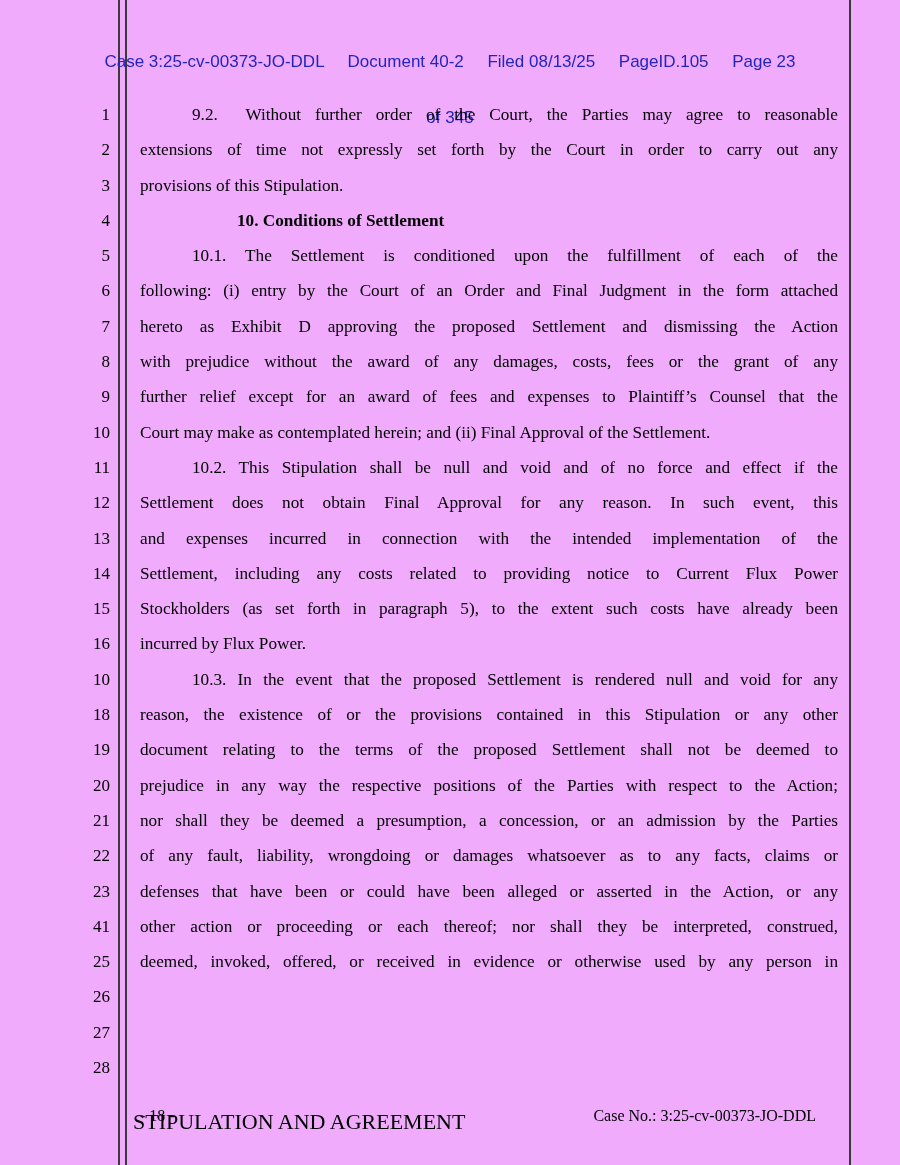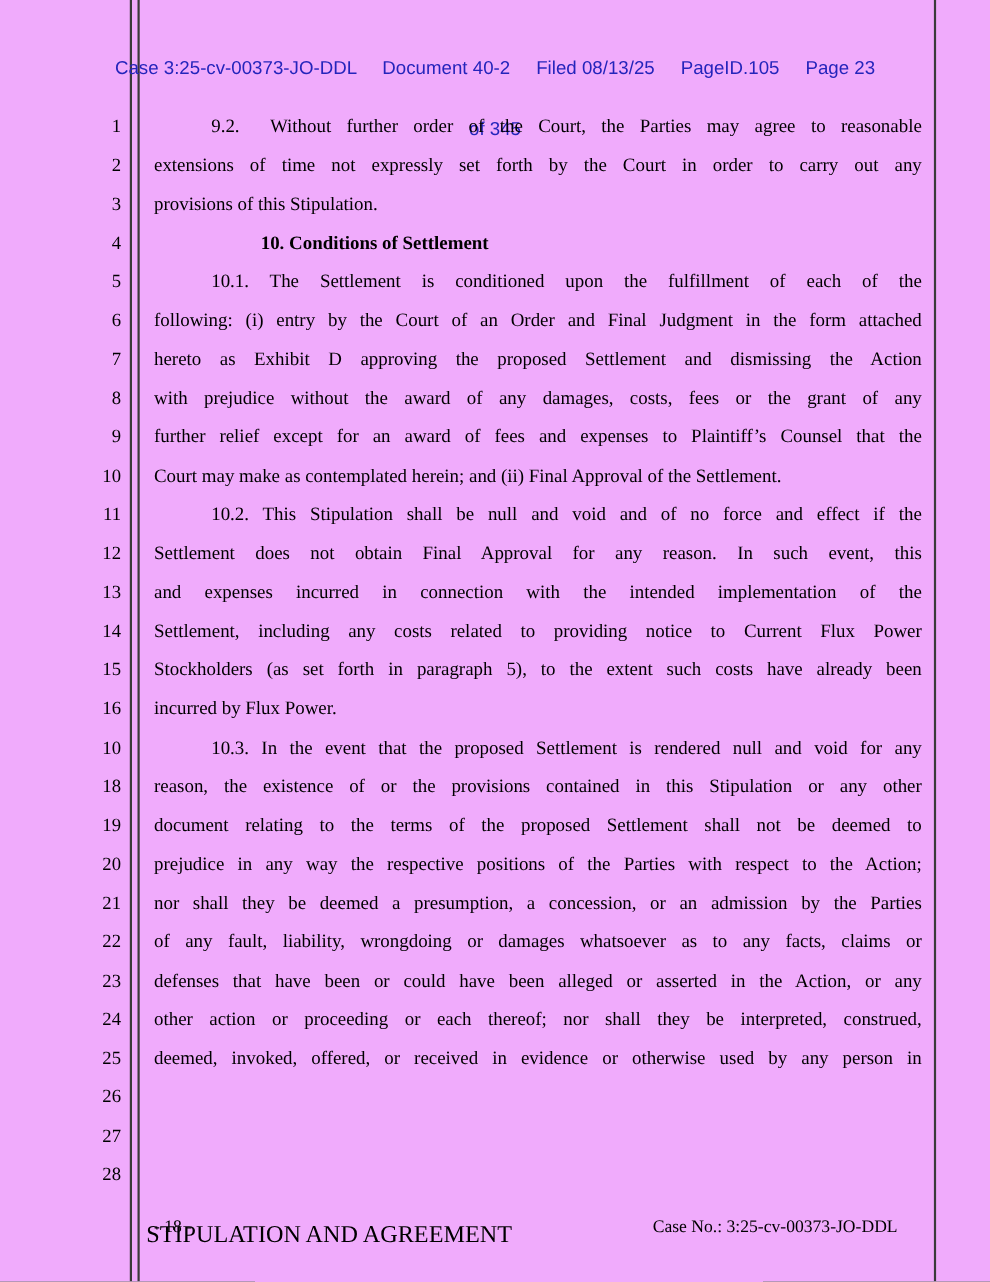--- a/index.html
+++ b/index.html
@@ -127,21 +127,21 @@
       <div class="ln">14</div>
       <div class="ln">15</div>
       <div class="ln">16</div>
       <div class="ln">10</div>
       <div class="ln">18</div>
       <div class="ln">19</div>
       <div class="ln">20</div>
       <div class="ln">21</div>
       <div class="ln">22</div>
       <div class="ln">23</div>
-      <div class="ln">24</div>
+      <div class="ln">41</div>
       <div class="ln">25</div>
       <div class="ln">26</div>
       <div class="ln">27</div>
       <div class="ln">28</div>
     </div>
 
   <main class="body-text" id="bodyLines">
       <div class="bline just ind">9.2.&nbsp; Without further order of the Court, the Parties may agree to reasonable</div>
       <div class="bline just">extensions of time not expressly set forth by the Court in order to carry out any</div>
       <div class="bline">provisions of this Stipulation.</div>

